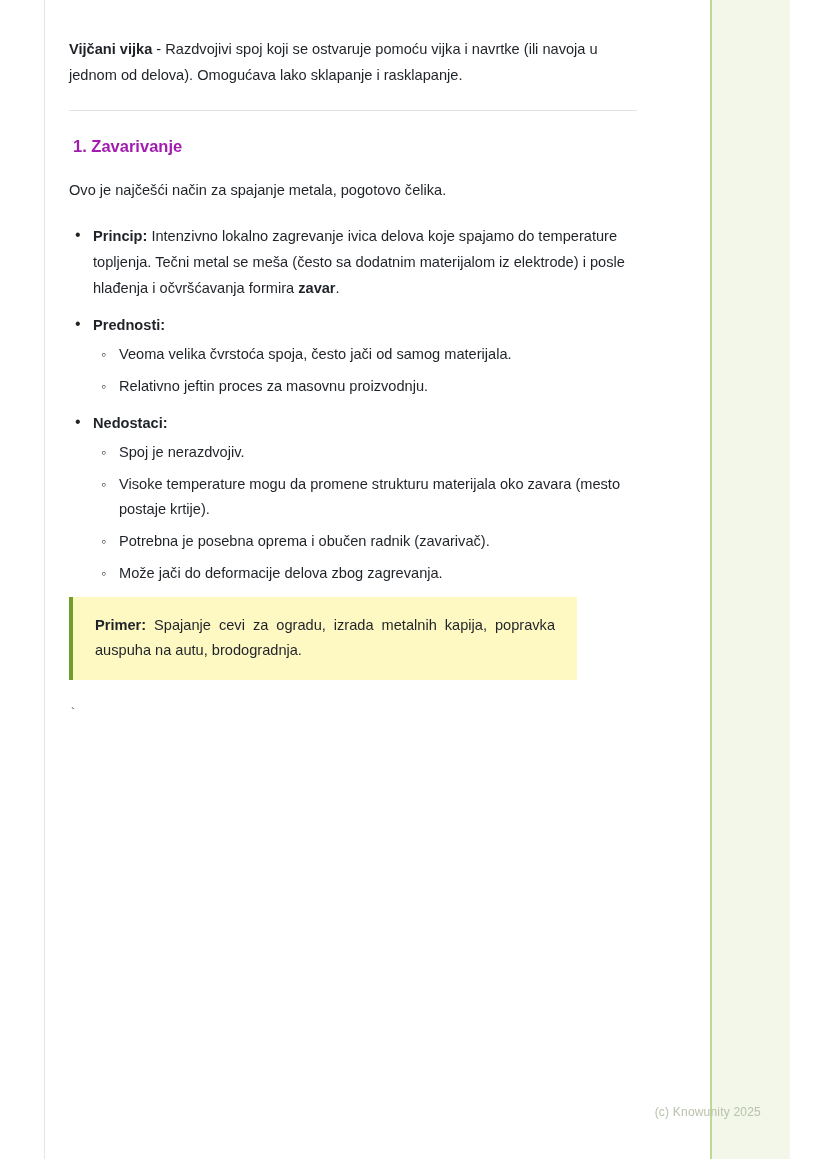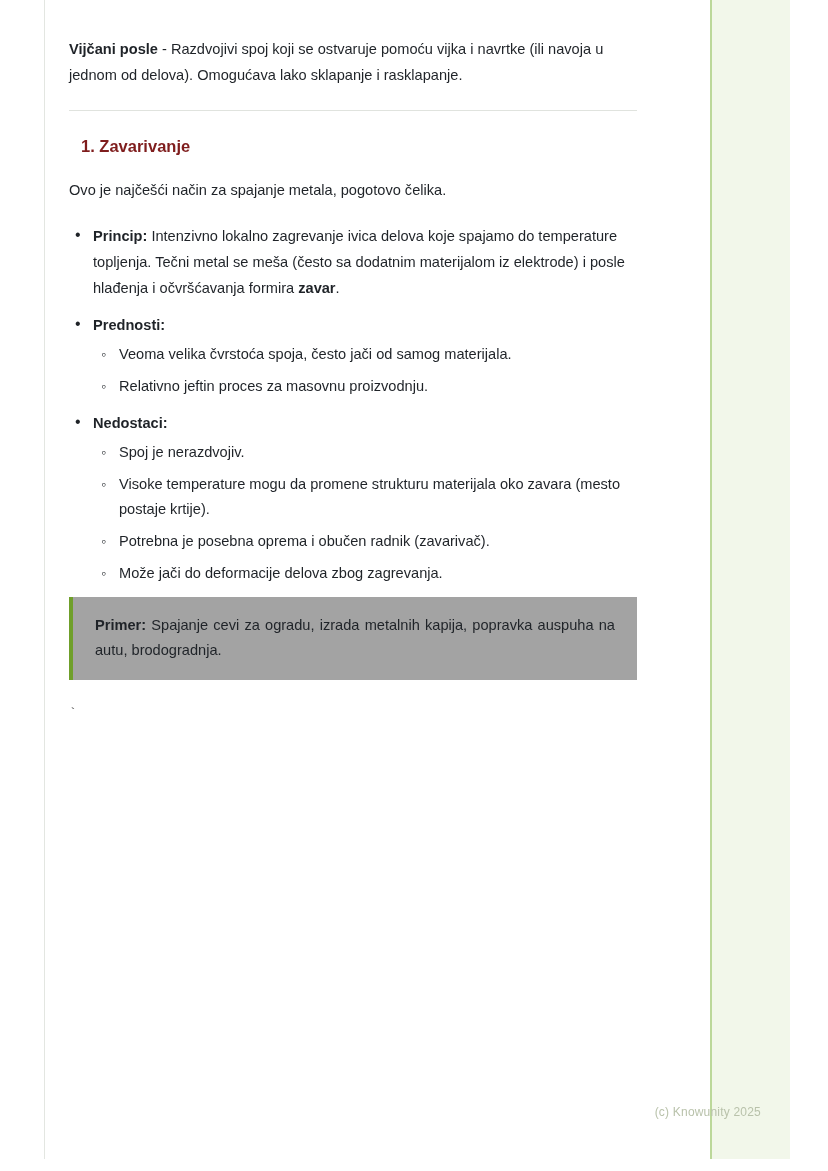--- a/index.html
+++ b/index.html
@@ -76,22 +76,22 @@
     font-weight: 700;
     color: #7ab52d;
     margin: 0 0 26px 0;
     letter-spacing: -0.2px;
   }
 
   h3.sub-title {
     font-size: 16.5px;
     line-height: 22px;
     font-weight: 600;
-    color: #7f1d1d;
-    margin: 0 0 20px 12px;
+    color: #a21caf;
+    margin: 0 0 20px 4px;
   }
 
   p.lead {
     margin-bottom: 20px;
   }
 
   ul.bullets {
     list-style: none;
     margin: 0;
     padding: 0;
@@ -130,25 +130,25 @@
     position: absolute;
     left: 8px;
     top: 0;
     font-size: 14px;
     line-height: 25px;
     color: #1f2328;
   }
 
   .example-box {
     margin-top: 8px;
-    background: #a3a3a3;
+    background: #fef9c3;
     border-left: 4px solid #6f9f2a;
     padding: 16px 22px 17px 22px;
     box-sizing: border-box;
-    width: 568px;
+    width: 508px;
   }
   .example-box p {
     text-align: justify;
     line-height: 25px;
   }
   .example-box .lbl { font-weight: 700; }
 
   .backtick {
     margin-top: 26px;
     font-size: 13px;
@@ -169,21 +169,21 @@
 </head>
 <body>
 
 <div class="page">
 
   <div class="side-strip"></div>
 
   <div class="content">
 
     <p class="intro">
-      <b>Vijčani posle</b><span> - Razdvojivi spoj koji se ostvaruje pomoću vijka i navrtke (ili navoja u jednom od delova). Omogućava lako sklapanje i rasklapanje.</span>
+      <b>Vijčani vijka</b><span> - Razdvojivi spoj koji se ostvaruje pomoću vijka i navrtke (ili navoja u jednom od delova). Omogućava lako sklapanje i rasklapanje.</span>
     </p>
 
     <div class="divider"></div>
 
 
     <h3 class="sub-title">1. Zavarivanje</h3>
 
     <p class="lead">Ovo je najčešći način za spajanje metala, pogotovo čelika.</p>
 
     <ul class="bullets">

